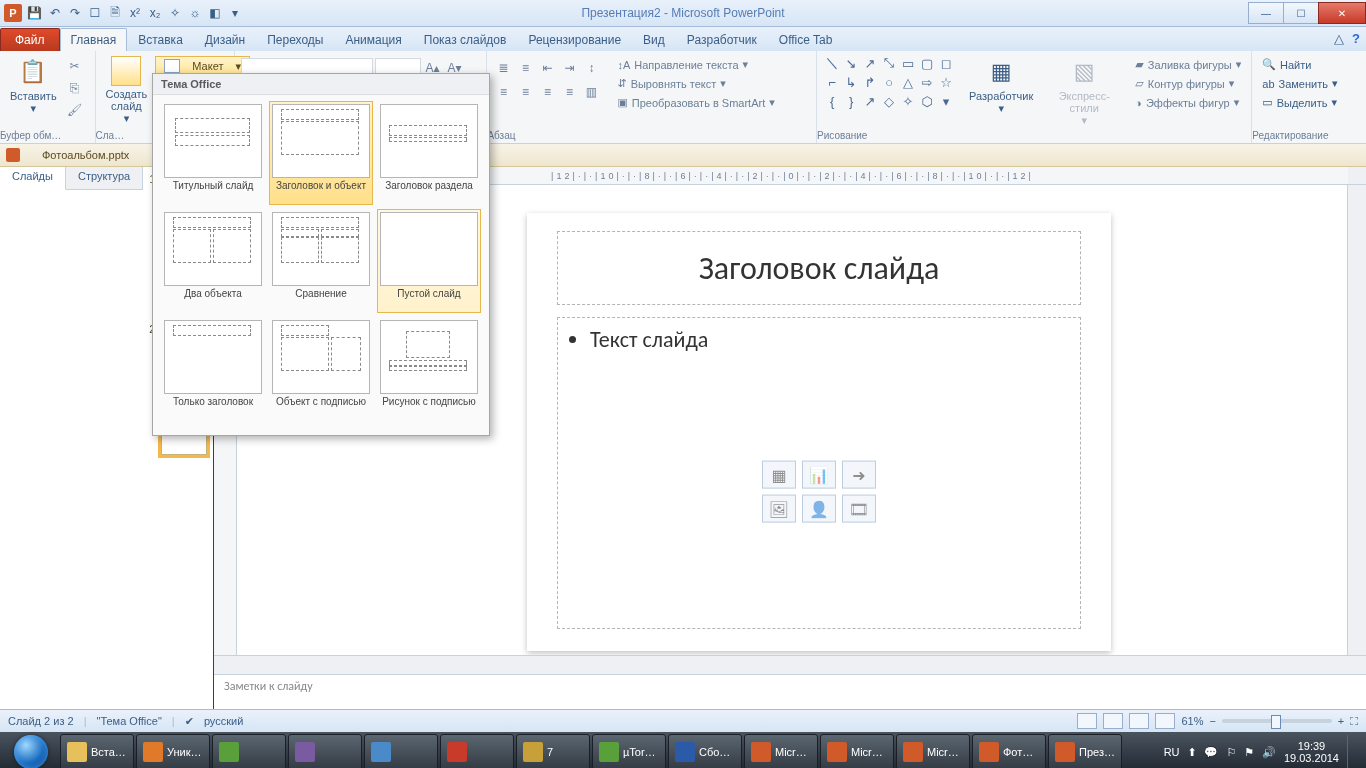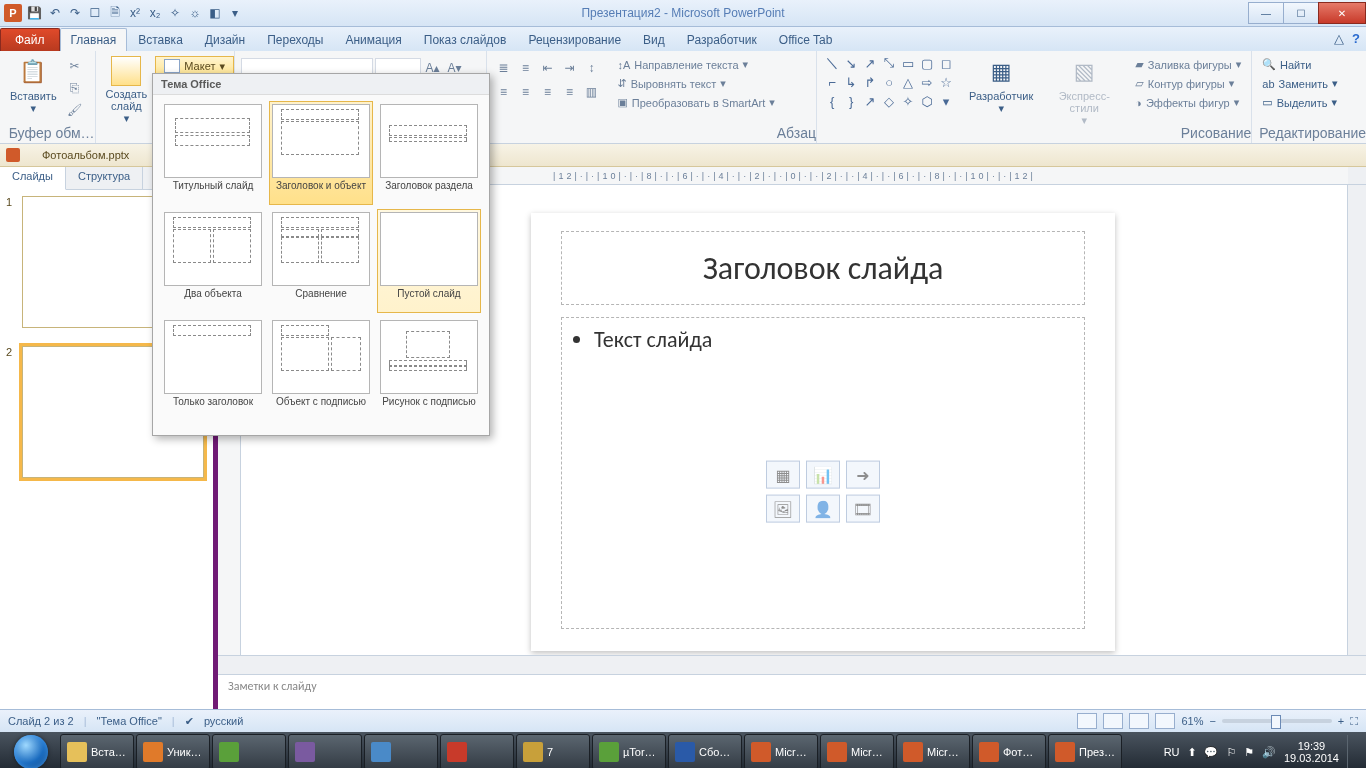--- a/index.html
+++ b/index.html
@@ -11,36 +11,36 @@
 .win-controls{margin-left:auto;display:flex}
 .win-btn{width:34px;height:20px;display:flex;align-items:center;justify-content:center;border:1px solid #97aece;margin-left:-1px;background:linear-gradient(#f2f7fd,#d7e5f5);font-size:10px;color:#3b5e87}
 .win-btn.close{background:linear-gradient(#e67a6a,#c83a2a);color:#fff;width:46px;border-color:#8a2a1f}
 .ribbon-tabs{height:24px;display:flex;align-items:flex-end;background:linear-gradient(#e9f1fb,#d6e5f5);padding-left:0;position:relative}
 .file-tab{background:linear-gradient(#e04a2a,#b83a1f);color:#fff;padding:4px 14px;font-size:12px;border-radius:2px 2px 0 0;border:1px solid #8a2a1f;border-bottom:none}
 .rtab{padding:4px 10px;font-size:12px;color:#3b5e87;border:1px solid transparent;border-bottom:none}
 .rtab.active{background:#f5f6f7;border-color:#a6bcd8;border-radius:2px 2px 0 0;color:#3b5e87}
 .help-btn{position:absolute;right:6px;top:4px;color:#3b5e87;font-size:13px;display:flex;gap:8px}
 .ribbon{height:92px;background:#f5f6f7;border-bottom:1px solid #c7d2df;display:flex}
 .rgroup{border-right:1px solid #d9e1eb;padding:3px 6px 0 6px;display:flex;flex-direction:column;position:relative}
-.rgroup-label{position:absolute;bottom:2px;left:0;right:0;text-align:right;font-size:14px;color:#6b7f99}
+.rgroup-label{position:absolute;bottom:2px;left:0;right:0;text-align:left;font-size:10px;color:#6b7f99}
 .rgroup-body{display:flex;gap:4px;flex:1}
 .bigbtn{display:flex;flex-direction:column;align-items:center;justify-content:flex-start;padding:2px 4px;font-size:11px;color:#3b5e87;text-align:center;line-height:1.1}
 .bigbtn .ico{width:32px;height:32px;margin-bottom:2px;display:flex;align-items:center;justify-content:center;font-size:22px}
 .smallcol{display:flex;flex-direction:column;gap:2px;justify-content:flex-start;padding-top:2px}
 .smallbtn{width:20px;height:20px;display:flex;align-items:center;justify-content:center;color:#6b7f99;font-size:12px}
 .ribbtn-wide{display:flex;align-items:center;gap:4px;font-size:11px;color:#6b7f99;padding:2px 4px;white-space:nowrap}
-.layout-btn{background:linear-gradient(#fff4cf,#ffe593);border:1px solid #e6b74a;padding:2px 8px;font-size:11px;color:#5a4a1f;display:flex;align-items:center;gap:4px}
+.layout-btn{background:linear-gradient(#fff4cf,#ffe593);border:1px solid #e6b74a;padding:2px 8px;font-size:11px;color:#5a4a1f;display:flex;align-items:center;gap:12px}
 .layout-btn .ico{width:14px;height:12px;background:#fff;border:1px solid #8aa4c8}
 .shape-gallery{display:grid;grid-template-columns:repeat(7,18px);grid-auto-rows:18px;gap:1px}
 .shape-gallery div{display:flex;align-items:center;justify-content:center;font-size:13px;color:#4a6a96}
 .filebar{height:22px;background:linear-gradient(#f7f3e6,#eee6cf);border-bottom:1px solid #d6c79b;display:flex;align-items:center;padding:0 6px;gap:22px;font-size:11px;color:#5a4a1f}
 .filebar .fic{width:14px;height:14px;background:#d05a2a;border-radius:2px}
 .filebar .clx{margin-left:4px;color:#8a6a2f}
 .panes{display:flex;height:542px}
-.left-pane{width:213px;background:#fff;border-right:5px solid #701a75;display:flex;flex-direction:column}
+.left-pane{width:213px;background:#fff;border-right:1px solid #701a75;display:flex;flex-direction:row}
 .pane-tabs{height:22px;display:flex;background:#eef0f3;border-bottom:1px solid #c7d2df}
 .ptab{padding:3px 12px;font-size:11px;color:#3b5e87;border-right:1px solid #c7d2df}
 .ptab.active{background:#fff;border-bottom:1px solid #fff;margin-bottom:-1px}
 .thumbs{flex:1;overflow:auto;padding:6px}
 .thumb-row{display:flex;gap:6px;margin-bottom:18px}
 .thumb-num{font-size:11px;color:#5a4a1f;width:10px}
 .thumb{width:180px;height:130px;background:#fff;border:1px solid #c7b47a}
 .thumb.sel{outline:3px solid #f5b84a}
 .ruler-corner{width:22px;height:18px;background:#eef0f3;border-right:1px solid #c7d2df;border-bottom:1px solid #c7d2df}
 .center-pane{flex:1;display:flex;flex-direction:column;background:#fff;position:relative}

